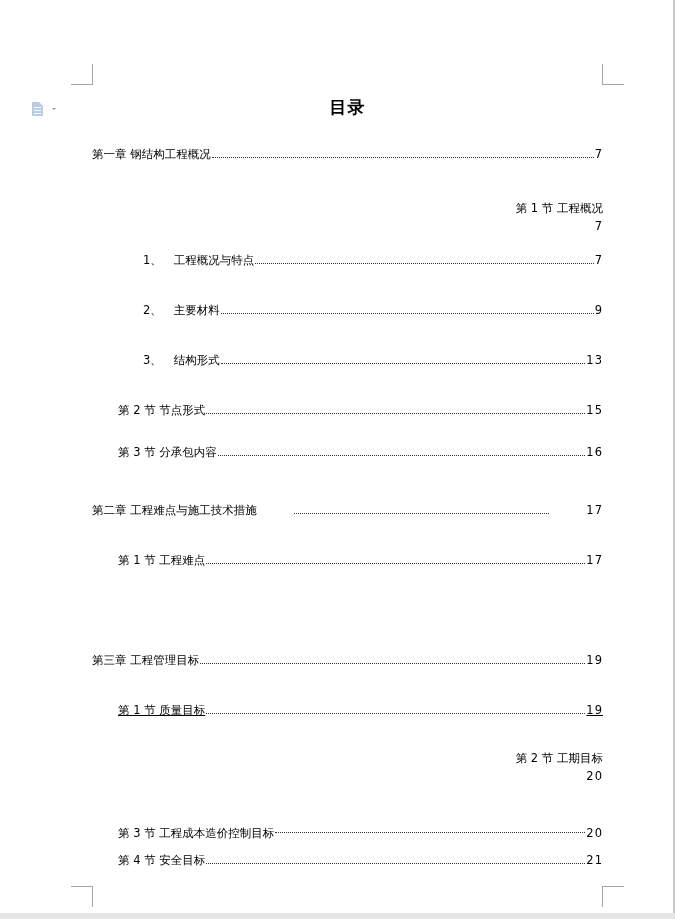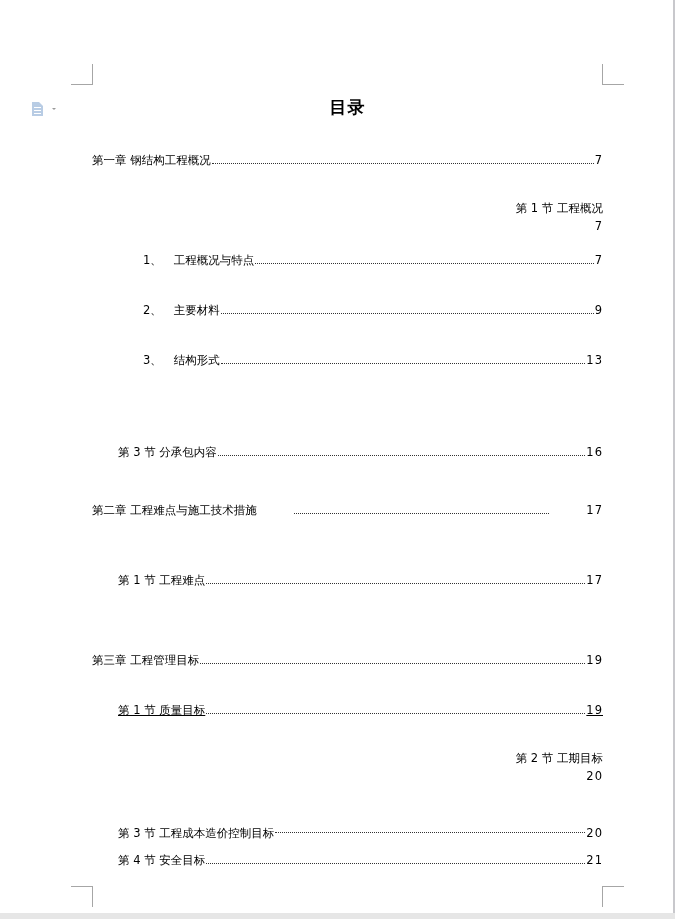--- a/index.html
+++ b/index.html
@@ -56,21 +56,21 @@
       <path d="M1 1 H8 L12 5 V15 H1 Z" fill="#b8cce4"></path>
       <rect x="3" y="6" width="7" height="1" fill="#fff"></rect>
       <rect x="3" y="9" width="7" height="1" fill="#fff"></rect>
       <rect x="3" y="12" width="7" height="1" fill="#fff"></rect>
       <path d="M21 7 L25 7 L23 9 Z" fill="#9a9a9a"></path>
     </svg>
   </div>
 
   <div class="title">目录</div>
 
-  <div class="toc-row lvl1" style="top:151px;">
+  <div class="toc-row lvl1" style="top:145px;">
     <span class="label">第一章  钢结构工程概况</span>
     <span class="leader"></span>
     <span class="page-no">7</span>
   </div>
   <div class="toc-row lvl2" style="top:201px;flex-direction:column;">
     <span class="label">第 1 节  工程概况</span>
     <span class="leader"></span>
     <span class="page-no">7</span>
   </div>
   <div class="toc-row lvl3" style="top:251px;">
@@ -84,31 +84,36 @@
     <span class="label">主要材料</span>
     <span class="leader"></span>
     <span class="page-no">9</span>
   </div>
   <div class="toc-row lvl3" style="top:351px;">
     <span class="label num">3、</span>
     <span class="label">结构形式</span>
     <span class="leader"></span>
     <span class="page-no">13</span>
   </div>
+  <div class="toc-row lvl2" style="top:401px;">
+    <span class="label">第 2 节  节点形式</span>
+    <span class="leader"></span>
+    <span class="page-no">15</span>
+  </div>
   <div class="toc-row lvl2" style="top:443px;">
     <span class="label">第 3 节  分承包内容</span>
     <span class="leader"></span>
     <span class="page-no">16</span>
   </div>
   <div class="toc-row lvl1" style="top:501px;gap:36px;">
     <span class="label">第二章  工程难点与施工技术措施</span>
     <span class="leader"></span>
     <span class="page-no">17</span>
   </div>
-  <div class="toc-row lvl2" style="top:551px;margin-top:20px;">
+  <div class="toc-row lvl2" style="top:551px;">
     <span class="label">第 1 节  工程难点</span>
     <span class="leader"></span>
     <span class="page-no">17</span>
   </div>
   <div class="toc-row lvl1" style="top:651px;">
     <span class="label">第三章  工程管理目标</span>
     <span class="leader"></span>
     <span class="page-no">19</span>
   </div>
   <div class="toc-row lvl2" style="top:701px;text-decoration:underline;">

